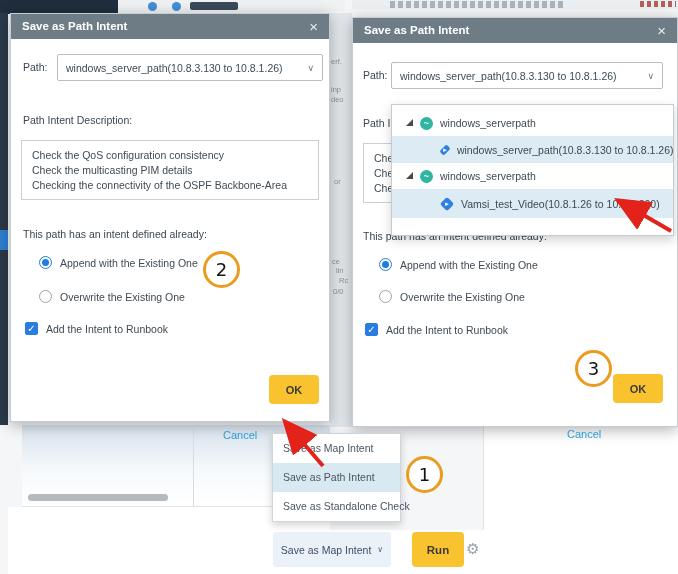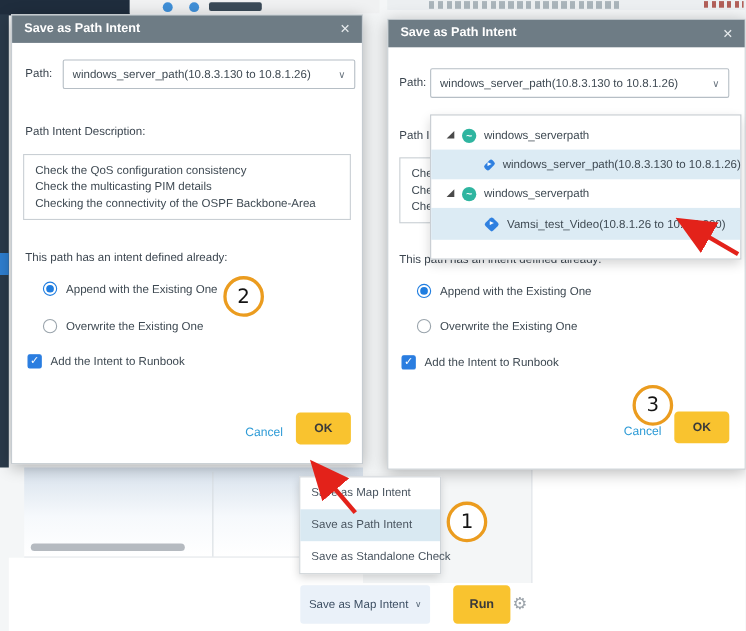--- a/index.html
+++ b/index.html
@@ -55,21 +55,21 @@
     font-size:10.5px; line-height:15px; color:#3f4a53; padding:7px 0 0 10px; white-space:nowrap; overflow:hidden; }
 
   .radio-row, .check-row { position:absolute; display:flex; align-items:center; font-size:10.5px; color:#3f4a53; }
   .radio { width:13px; height:13px; border-radius:50%; border:1px solid #9aa4ac; background:#fff; margin-right:8px; position:relative; }
   .radio.sel { border:1px solid #1f7de0; }
   .radio.sel::after { content:""; position:absolute; left:2px; top:2px; width:7px; height:7px; border-radius:50%; background:#1f7de0; }
   .checkbox { width:13px; height:13px; border-radius:2px; border:1px solid #9aa4ac; background:#fff; margin-right:8px;
     display:flex; align-items:center; justify-content:center; }
   .checkbox.on { background:#2a7de0; border-color:#2a7de0; color:#fff; font-size:10px; line-height:1; }
 
-  .cancel-link { position:absolute; font-size:11px; color:#2e9bd6; cursor:default; }
+  .cancel-link { position:absolute; font-size:11px; color:#2e9bd6; cursor:default;margin-top:42px; }
   .ok-btn { position:absolute; width:50px; height:29px; background:#f9c32f; border-radius:4px;
     font-size:11px; font-weight:bold; color:#3a3a3a; display:flex; align-items:center; justify-content:center; }
 
   
   .dd-panel { position:absolute; left:38px; top:86px; width:283px; height:132px; background:#fff;
     border:1px solid #c5cbd0; box-shadow:0 4px 10px rgba(0,0,0,.18); z-index:5; padding-top:5px; }
   .dd-row { display:flex; align-items:center; font-size:10.5px; color:#3f4a53; white-space:nowrap; }
   .dd-group { height:26px; padding-left:14px; }
   .dd-item  { height:27px; padding-left:48px; }
   .dd-item.hl { background:#dcebf4; }
@@ -113,20 +113,30 @@
   <div class="top-strip-l"></div>
   <div class="top-smudge-dark"></div>
   <div class="top-dot d1"></div>
   <div class="top-dot d2"></div>
   <div class="top-strip-r"></div>
   <div class="top-smudge-gray"></div>
   <div class="top-smudge-red"></div>
   <div class="left-edge"></div>
   <div class="left-edge-accent"></div>
 
+  <div class="gap-col">
+    <span class="frag" style="left:1px; top:44px">erf.</span>
+    <span class="frag" style="left:1px; top:72px">inp</span>
+    <span class="frag" style="left:1px; top:82px">deo</span>
+    <span class="frag" style="left:4px; top:164px">or</span>
+    <span class="frag" style="left:2px; top:244px">ce</span>
+    <span class="frag" style="left:6px; top:253px">lin</span>
+    <span class="frag" style="left:9px; top:263px">Rc</span>
+    <span class="frag" style="left:3px; top:274px">0/0</span>
+  </div>
 
   <div class="panel-a"></div>
   <div class="panel-div-v"></div>
   <div class="hscrollbar"></div>
   <div class="panel-b"></div>
   <div class="panel-r"></div>
   <div class="panel-r-div"></div>
   <div class="bottom-row"></div>
 
   <div class="ctx-menu">

